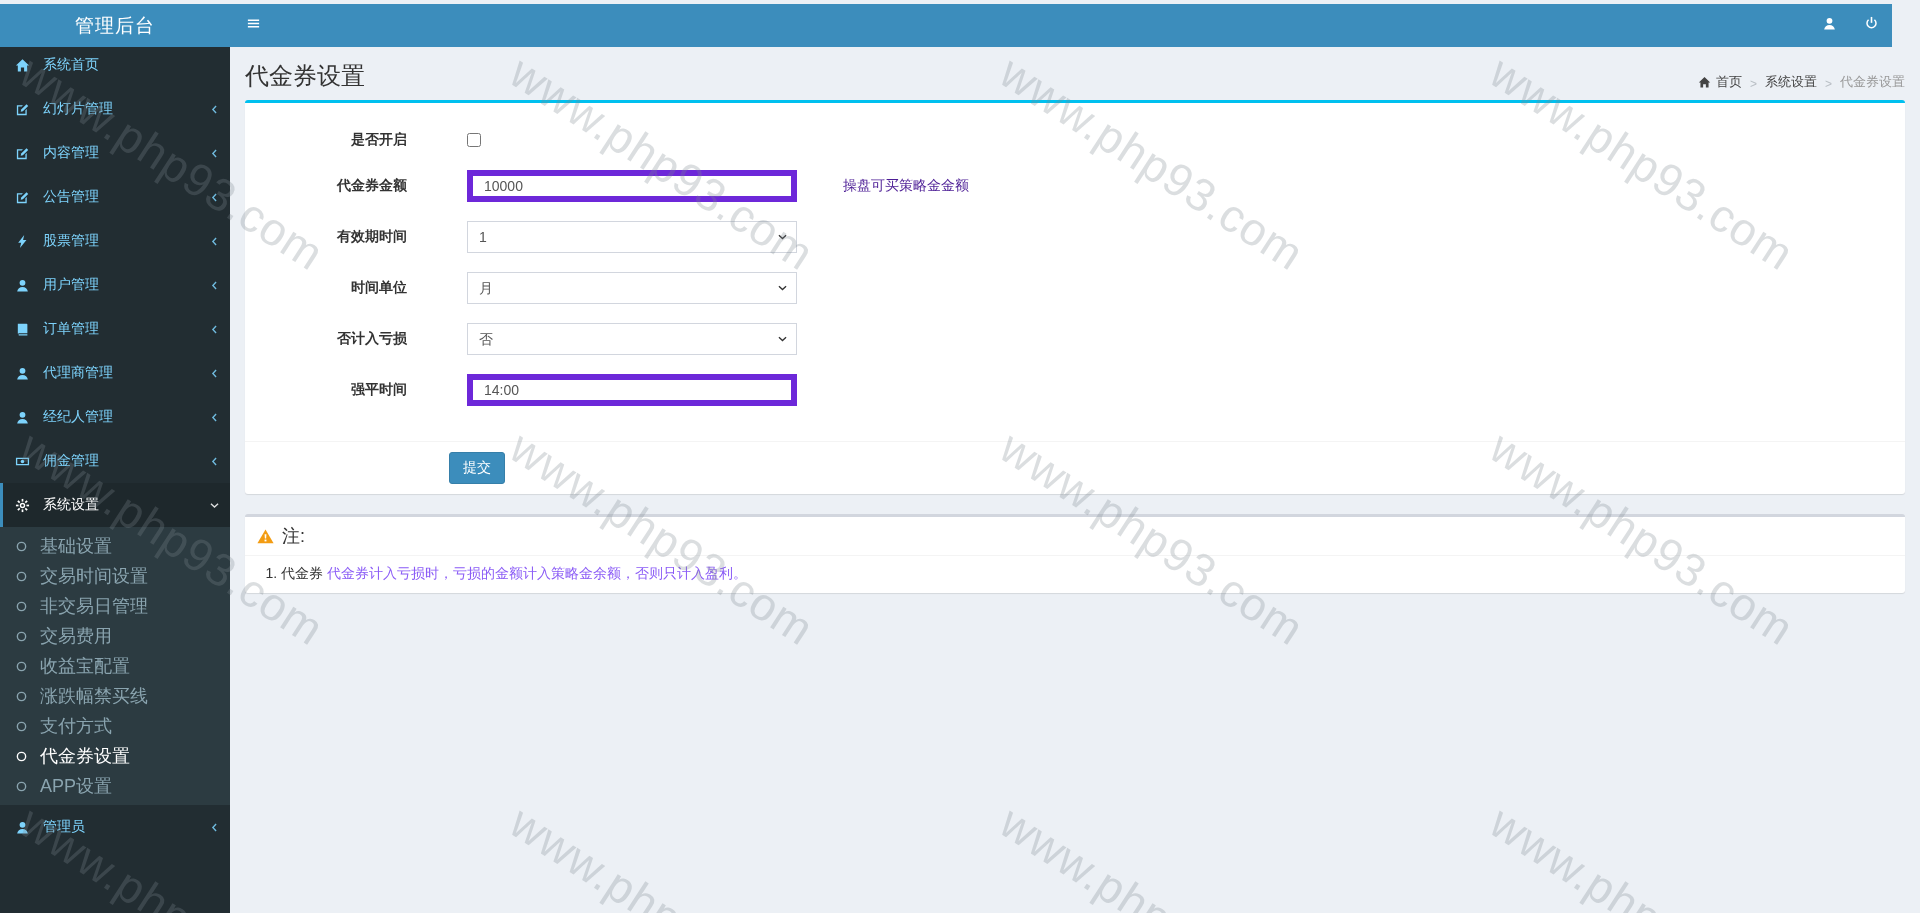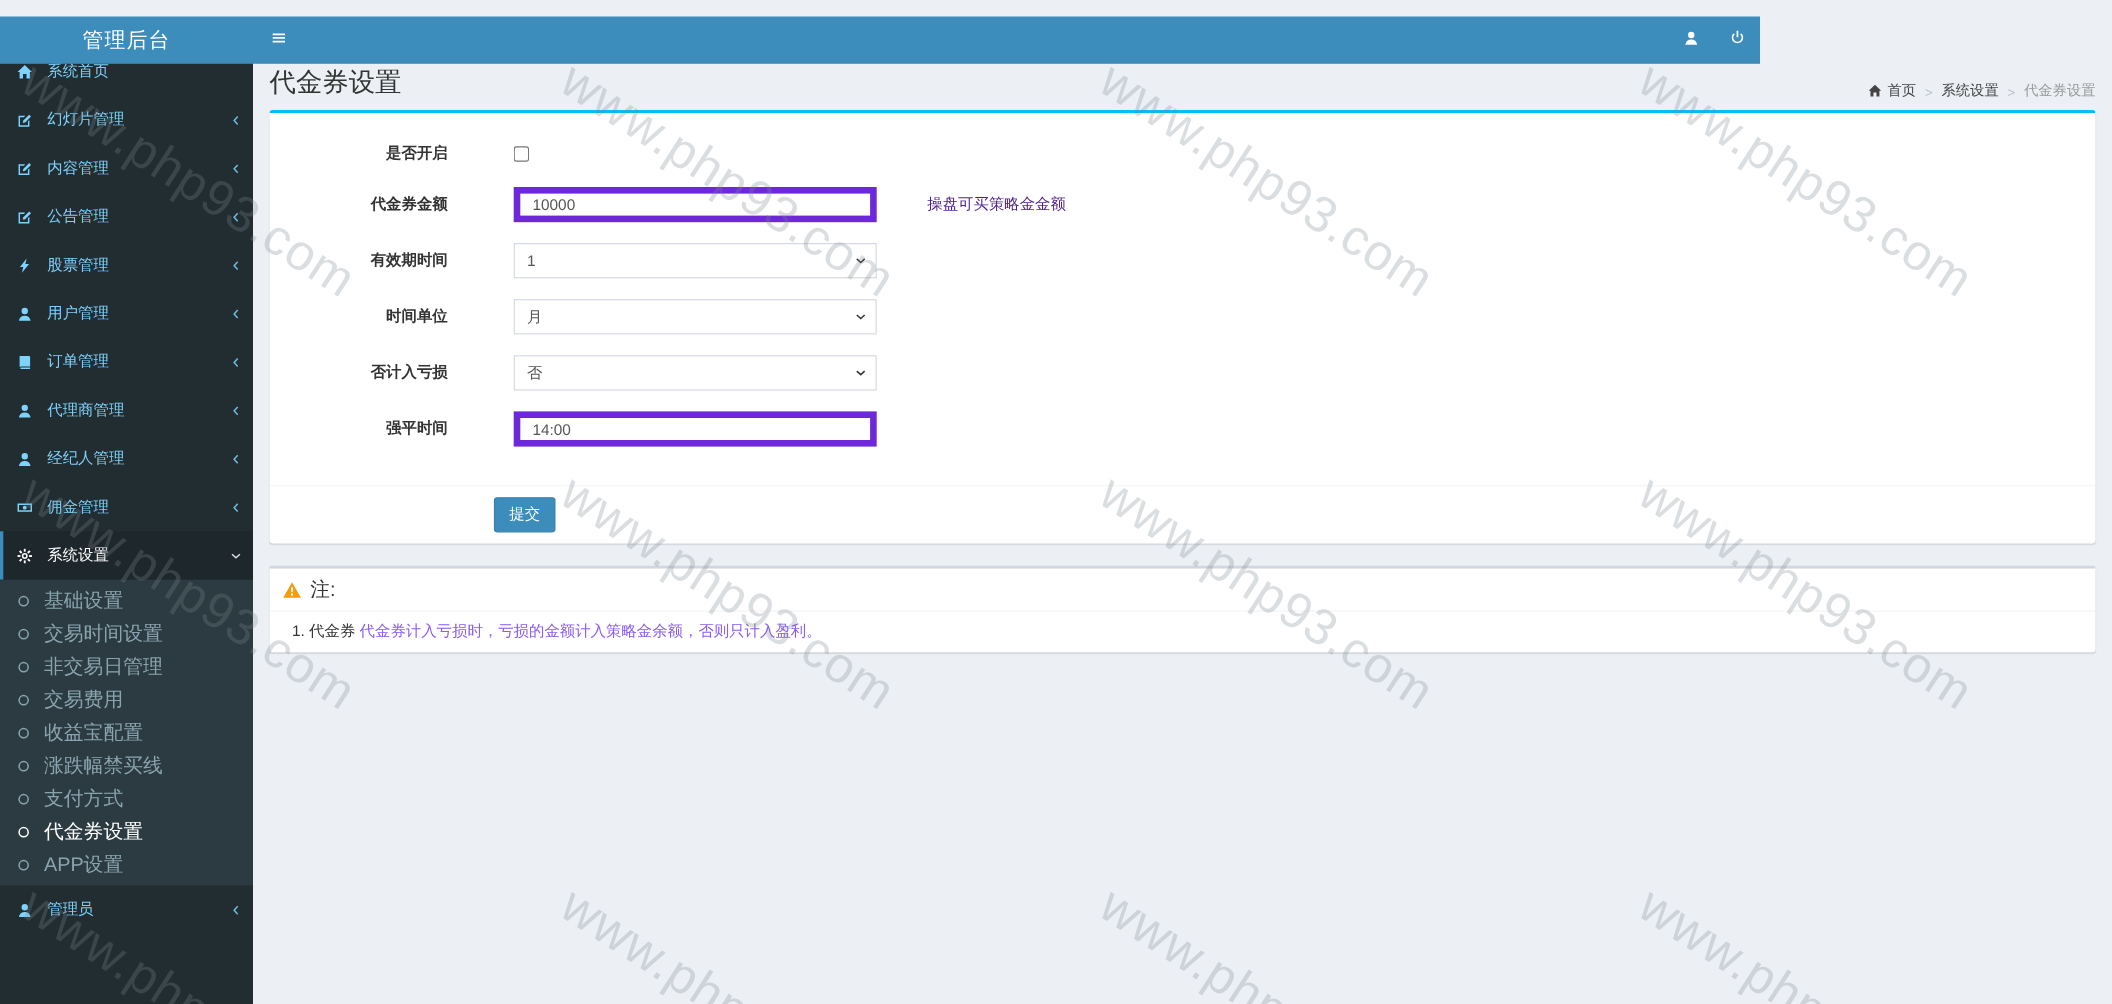--- a/index.html
+++ b/index.html
@@ -1,20 +1,20 @@
 <!DOCTYPE html>
 <html><head>
 <meta charset="utf-8">
 <style>
   * { box-sizing: border-box; }
   html,body { margin:0; padding:0; width:1920px; height:913px; overflow:hidden;
     background:#ecf0f5; font-family:"Liberation Sans","DejaVu Sans",sans-serif; }
 
   
-  .topbar { position:fixed; top:15px; left:0; width:1600px; height:43px; display:flex; z-index:20; }
+  .topbar { position:fixed; top:4px; left:0; width:1892px; height:43px; display:flex; z-index:20; }
   .brand { width:230px; height:43px; background:#3c8dbc; color:#fff; font-size:19px;
     display:flex; align-items:center; justify-content:center; flex:none; letter-spacing:1px; }
   .navbar { flex:1; background:#3c8dbc; display:flex; align-items:center; }
   .nav-toggle { width:46px; height:43px; display:flex; align-items:center; justify-content:center;
     color:#fff; cursor:pointer; }
   .nav-right { margin-left:auto; display:flex; }
   .nav-icon-btn { width:42px; height:43px; display:flex; align-items:center; justify-content:center;
     color:#fff; cursor:pointer; }
 
   

